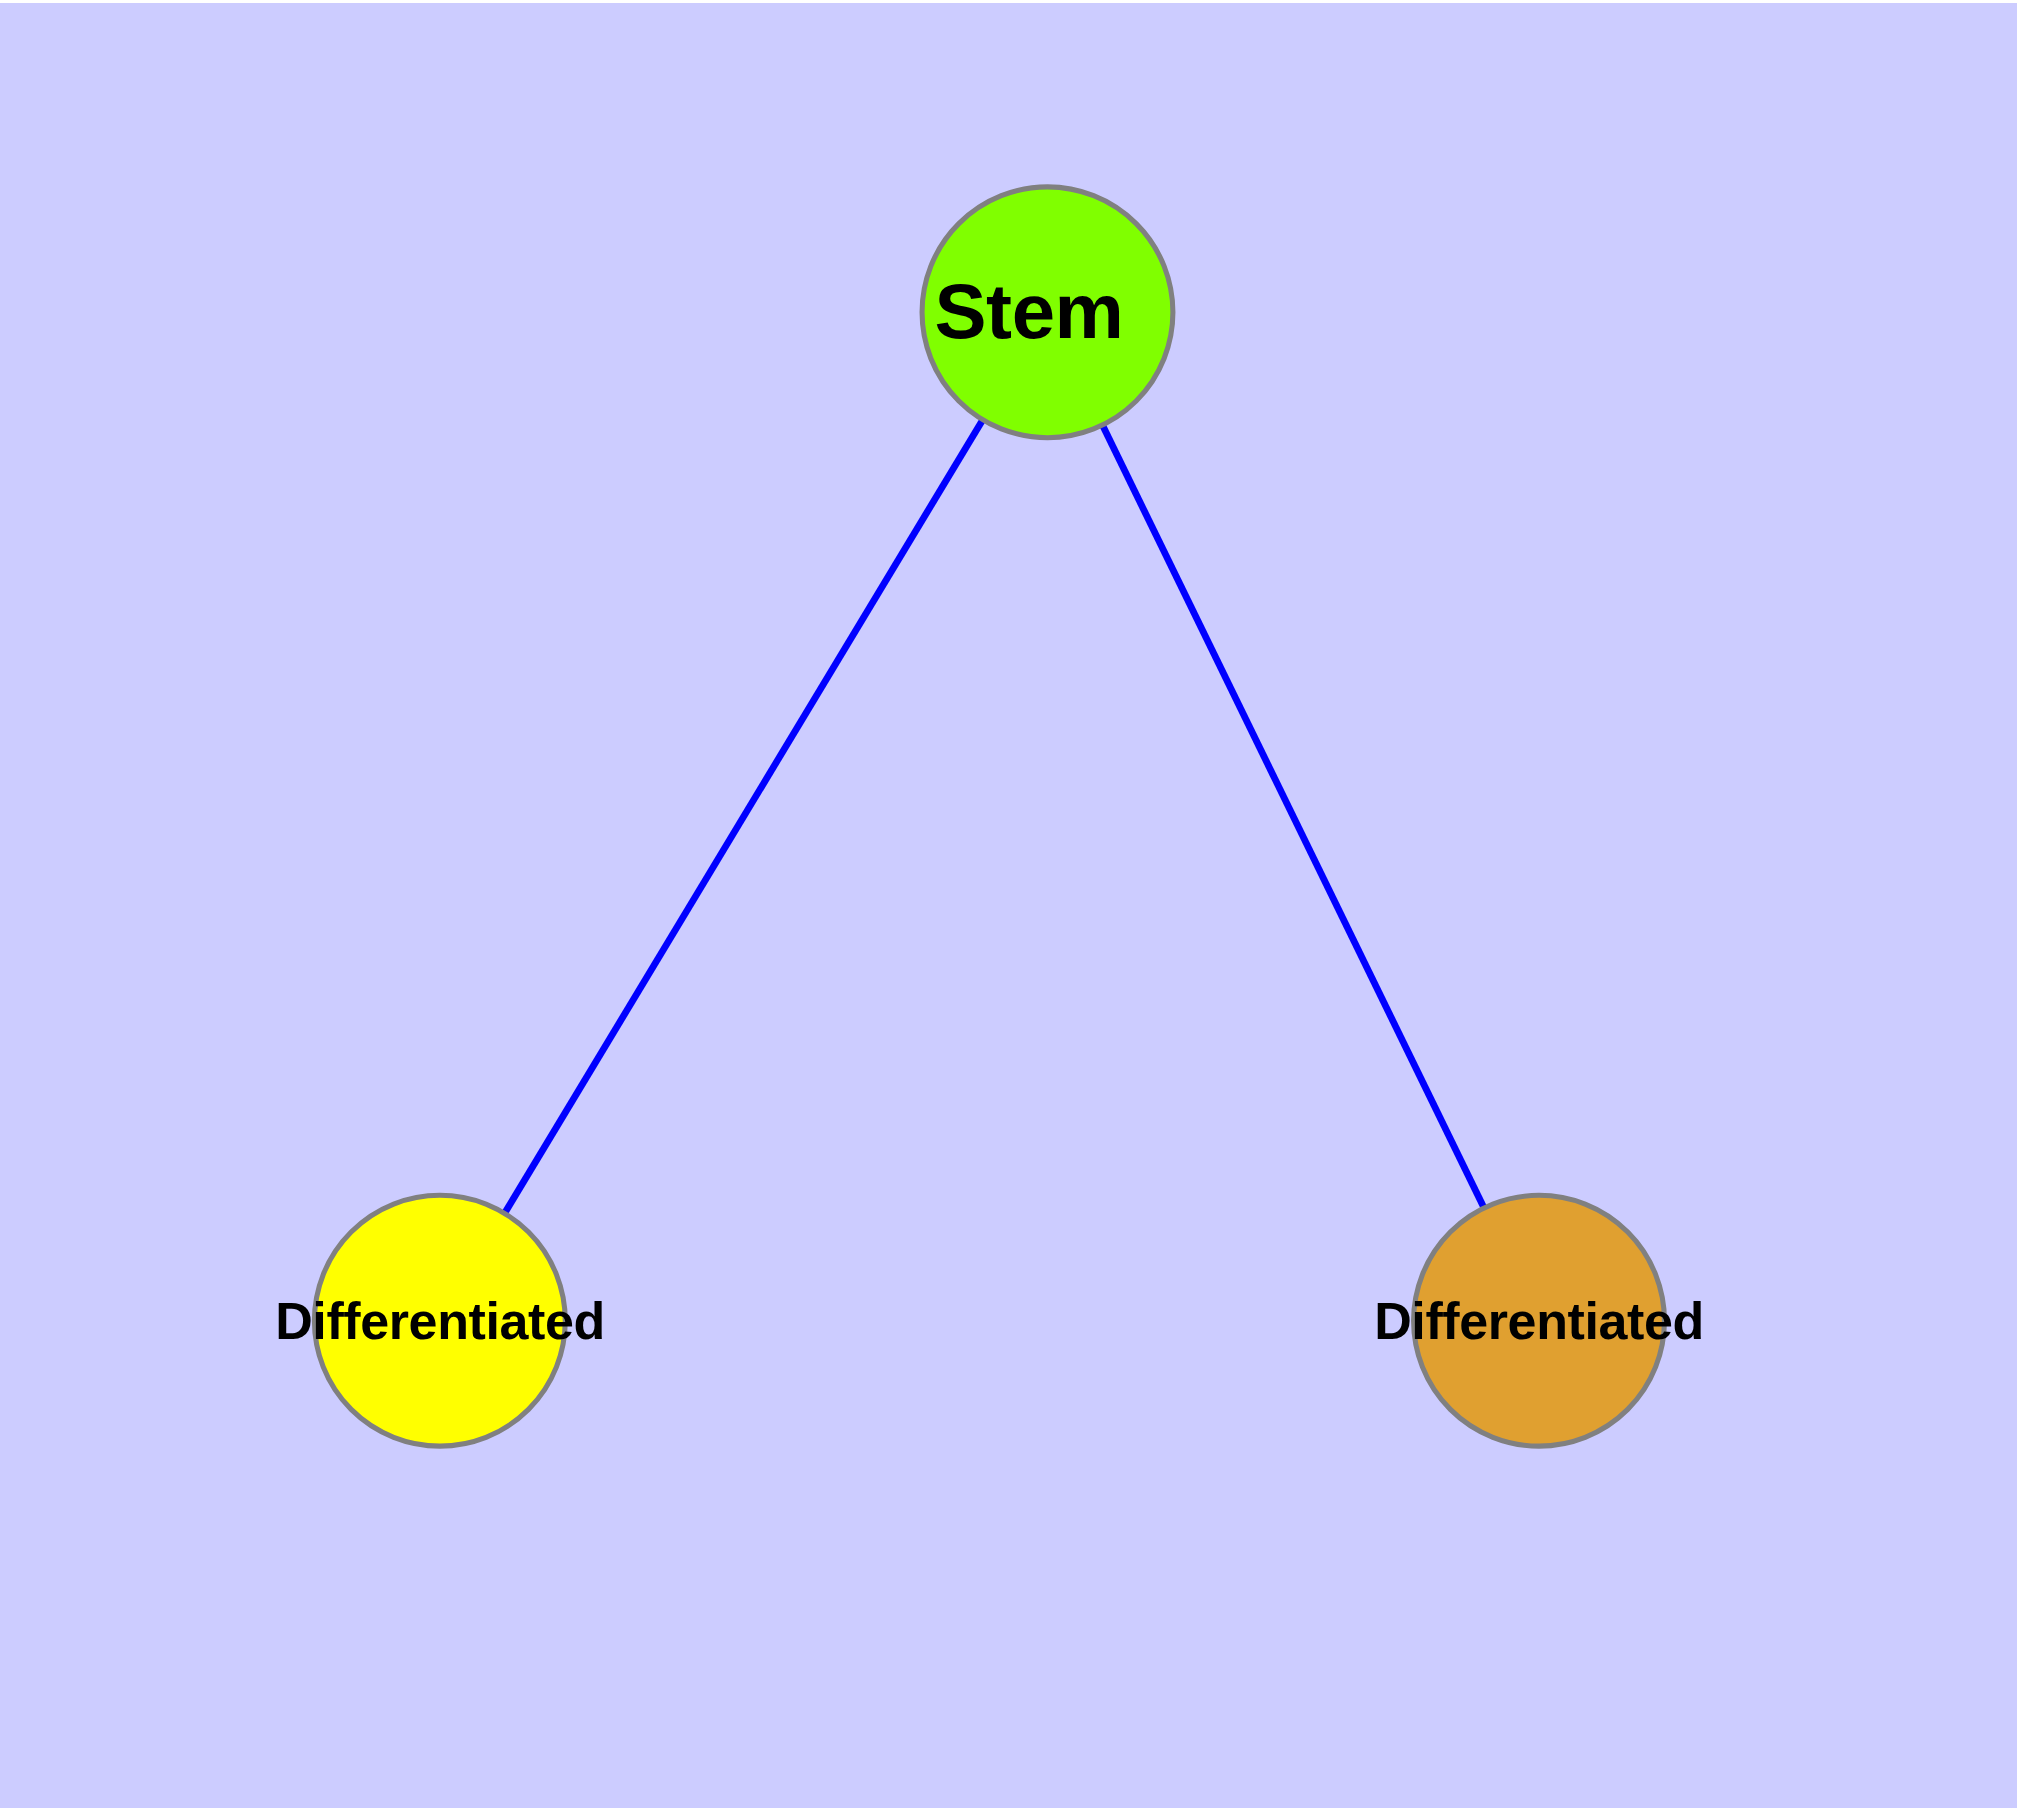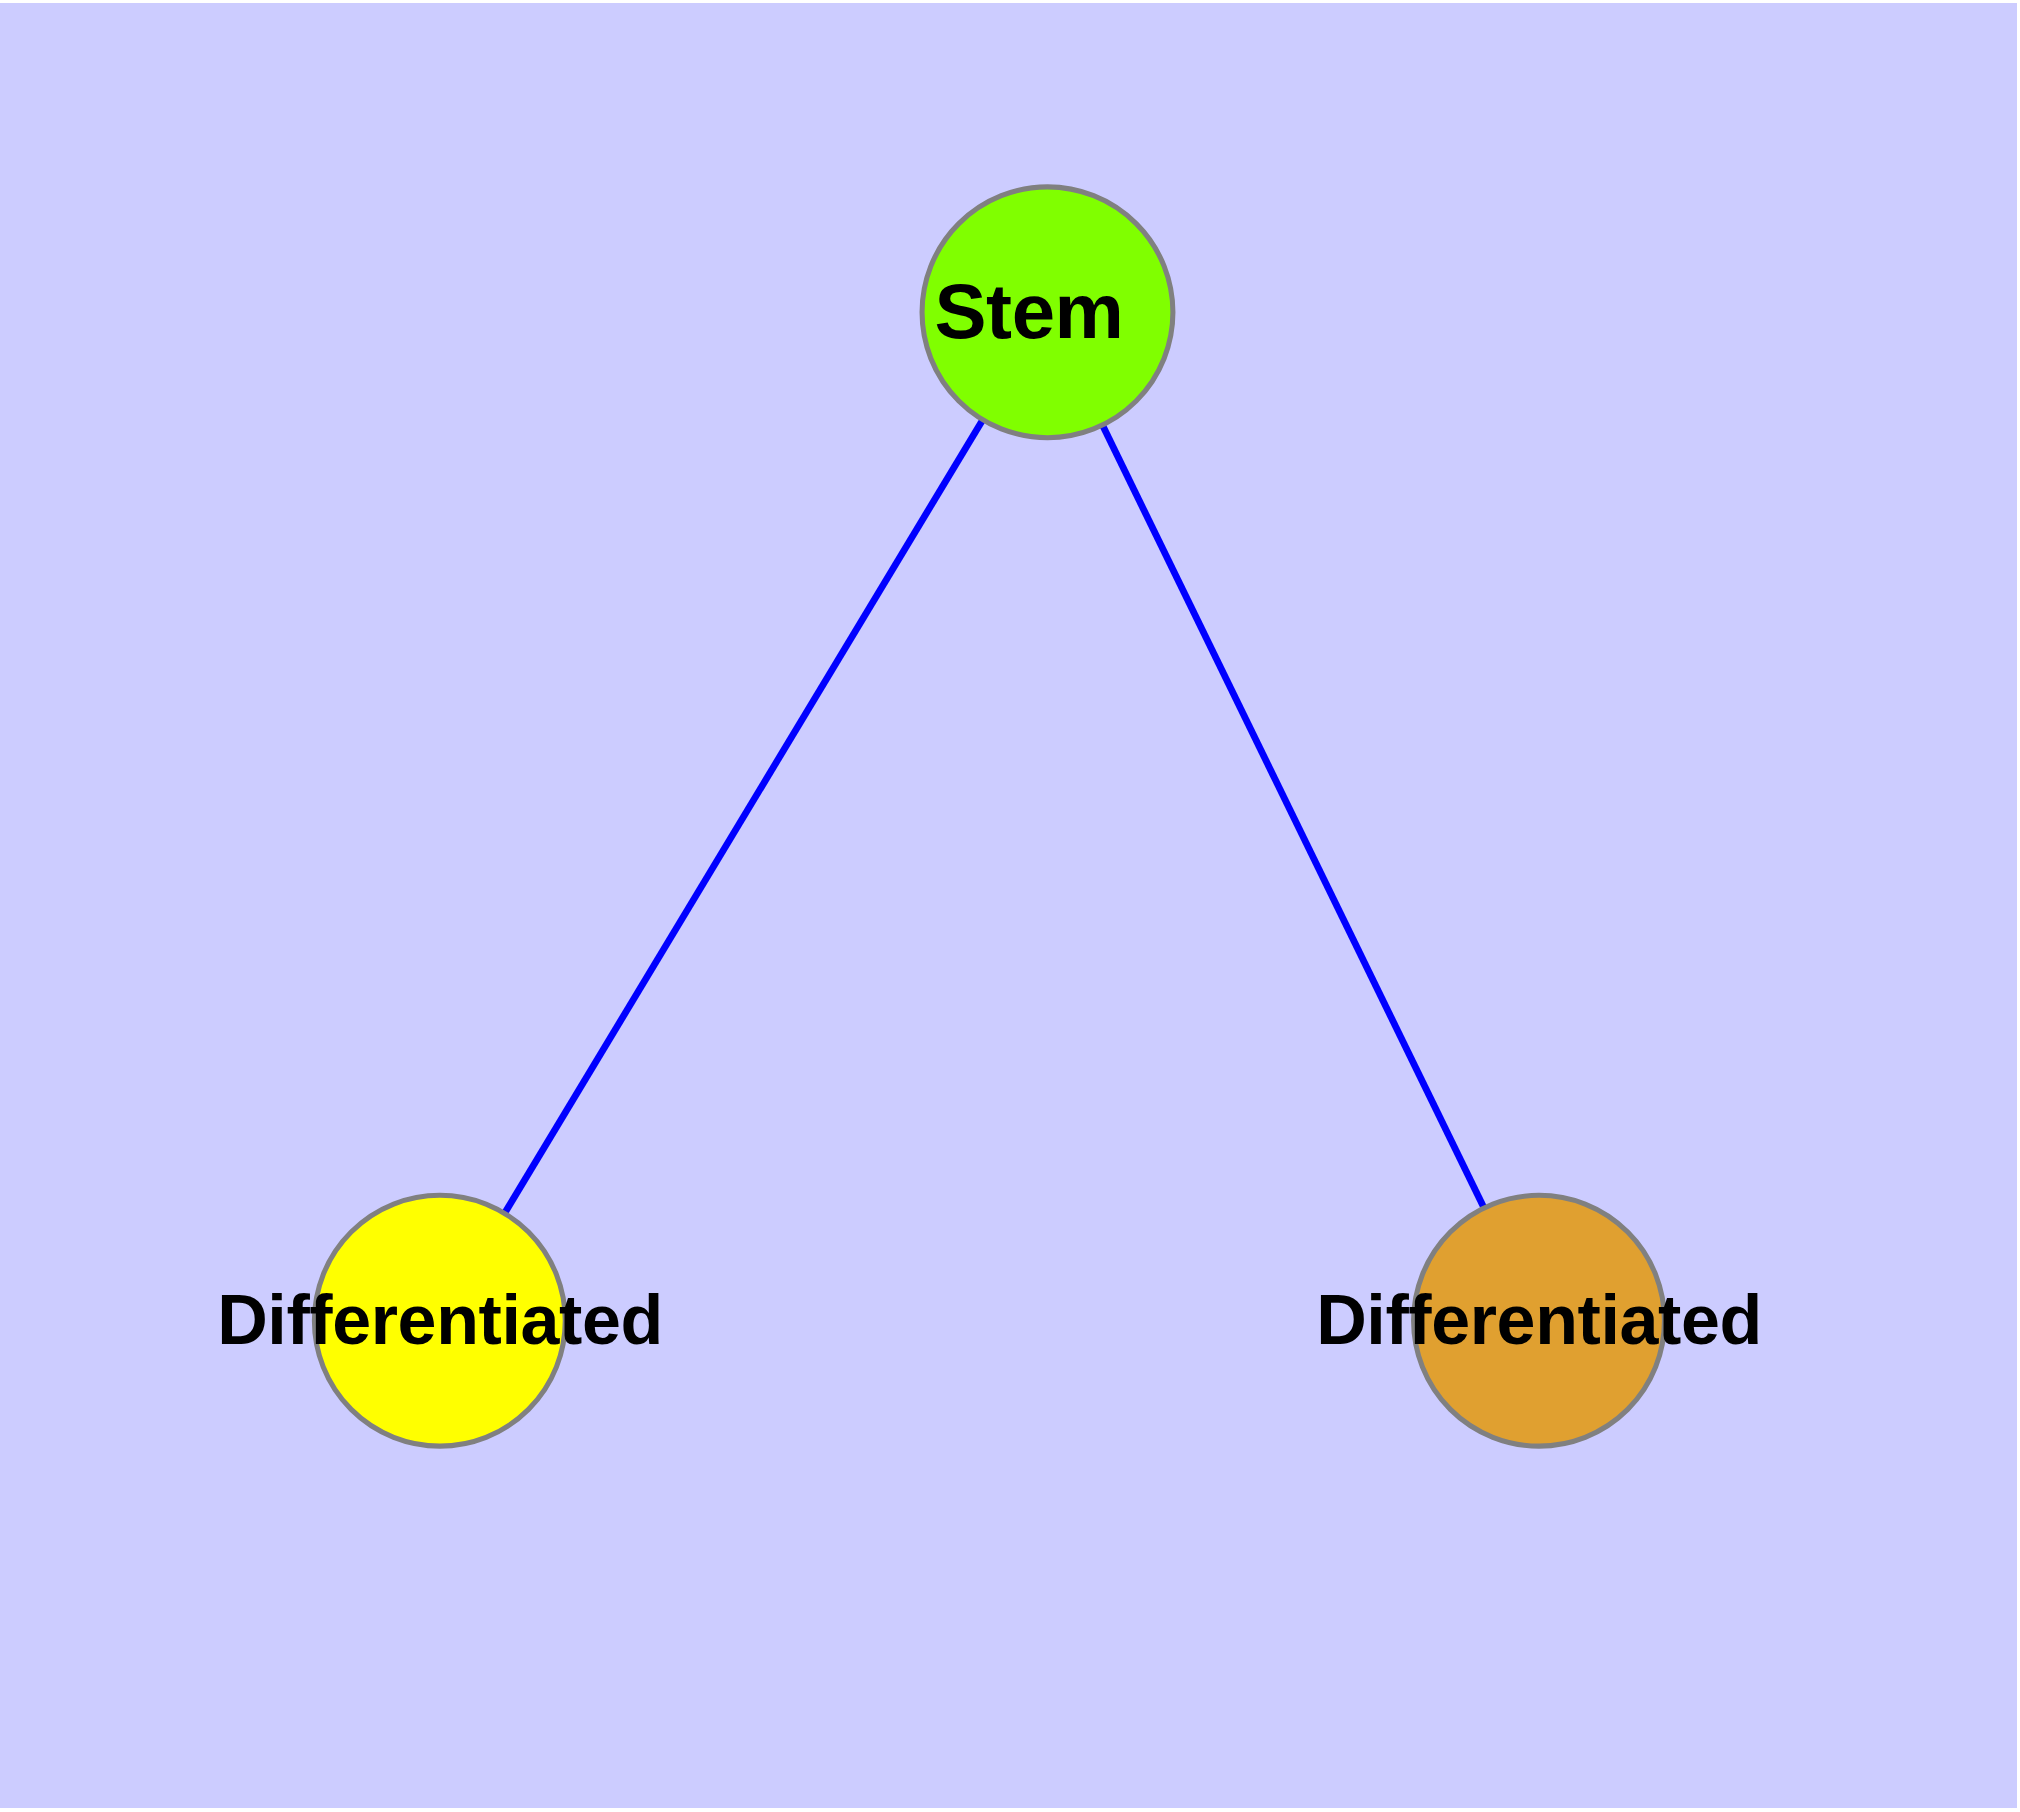--- a/index.html
+++ b/index.html
@@ -40,21 +40,21 @@
     line-height: 1.05;
     white-space: nowrap;
     transform: translate(-50%, -50%);
     pointer-events: none;
     letter-spacing: -0.4px;
   }
   .node-label.stem {
     font-size: 78px;
   }
   .node-label.leaf {
-    font-size: 70px;
+    font-size: 52px;
   }
 </style>
 </head>
 <body>
 
 <div id="canvas">
   <div id="plot-area">
 
     <svg id="graph-svg" viewBox="0 0 2380 2130" preserveAspectRatio="none">
       <g id="edge-layer">

